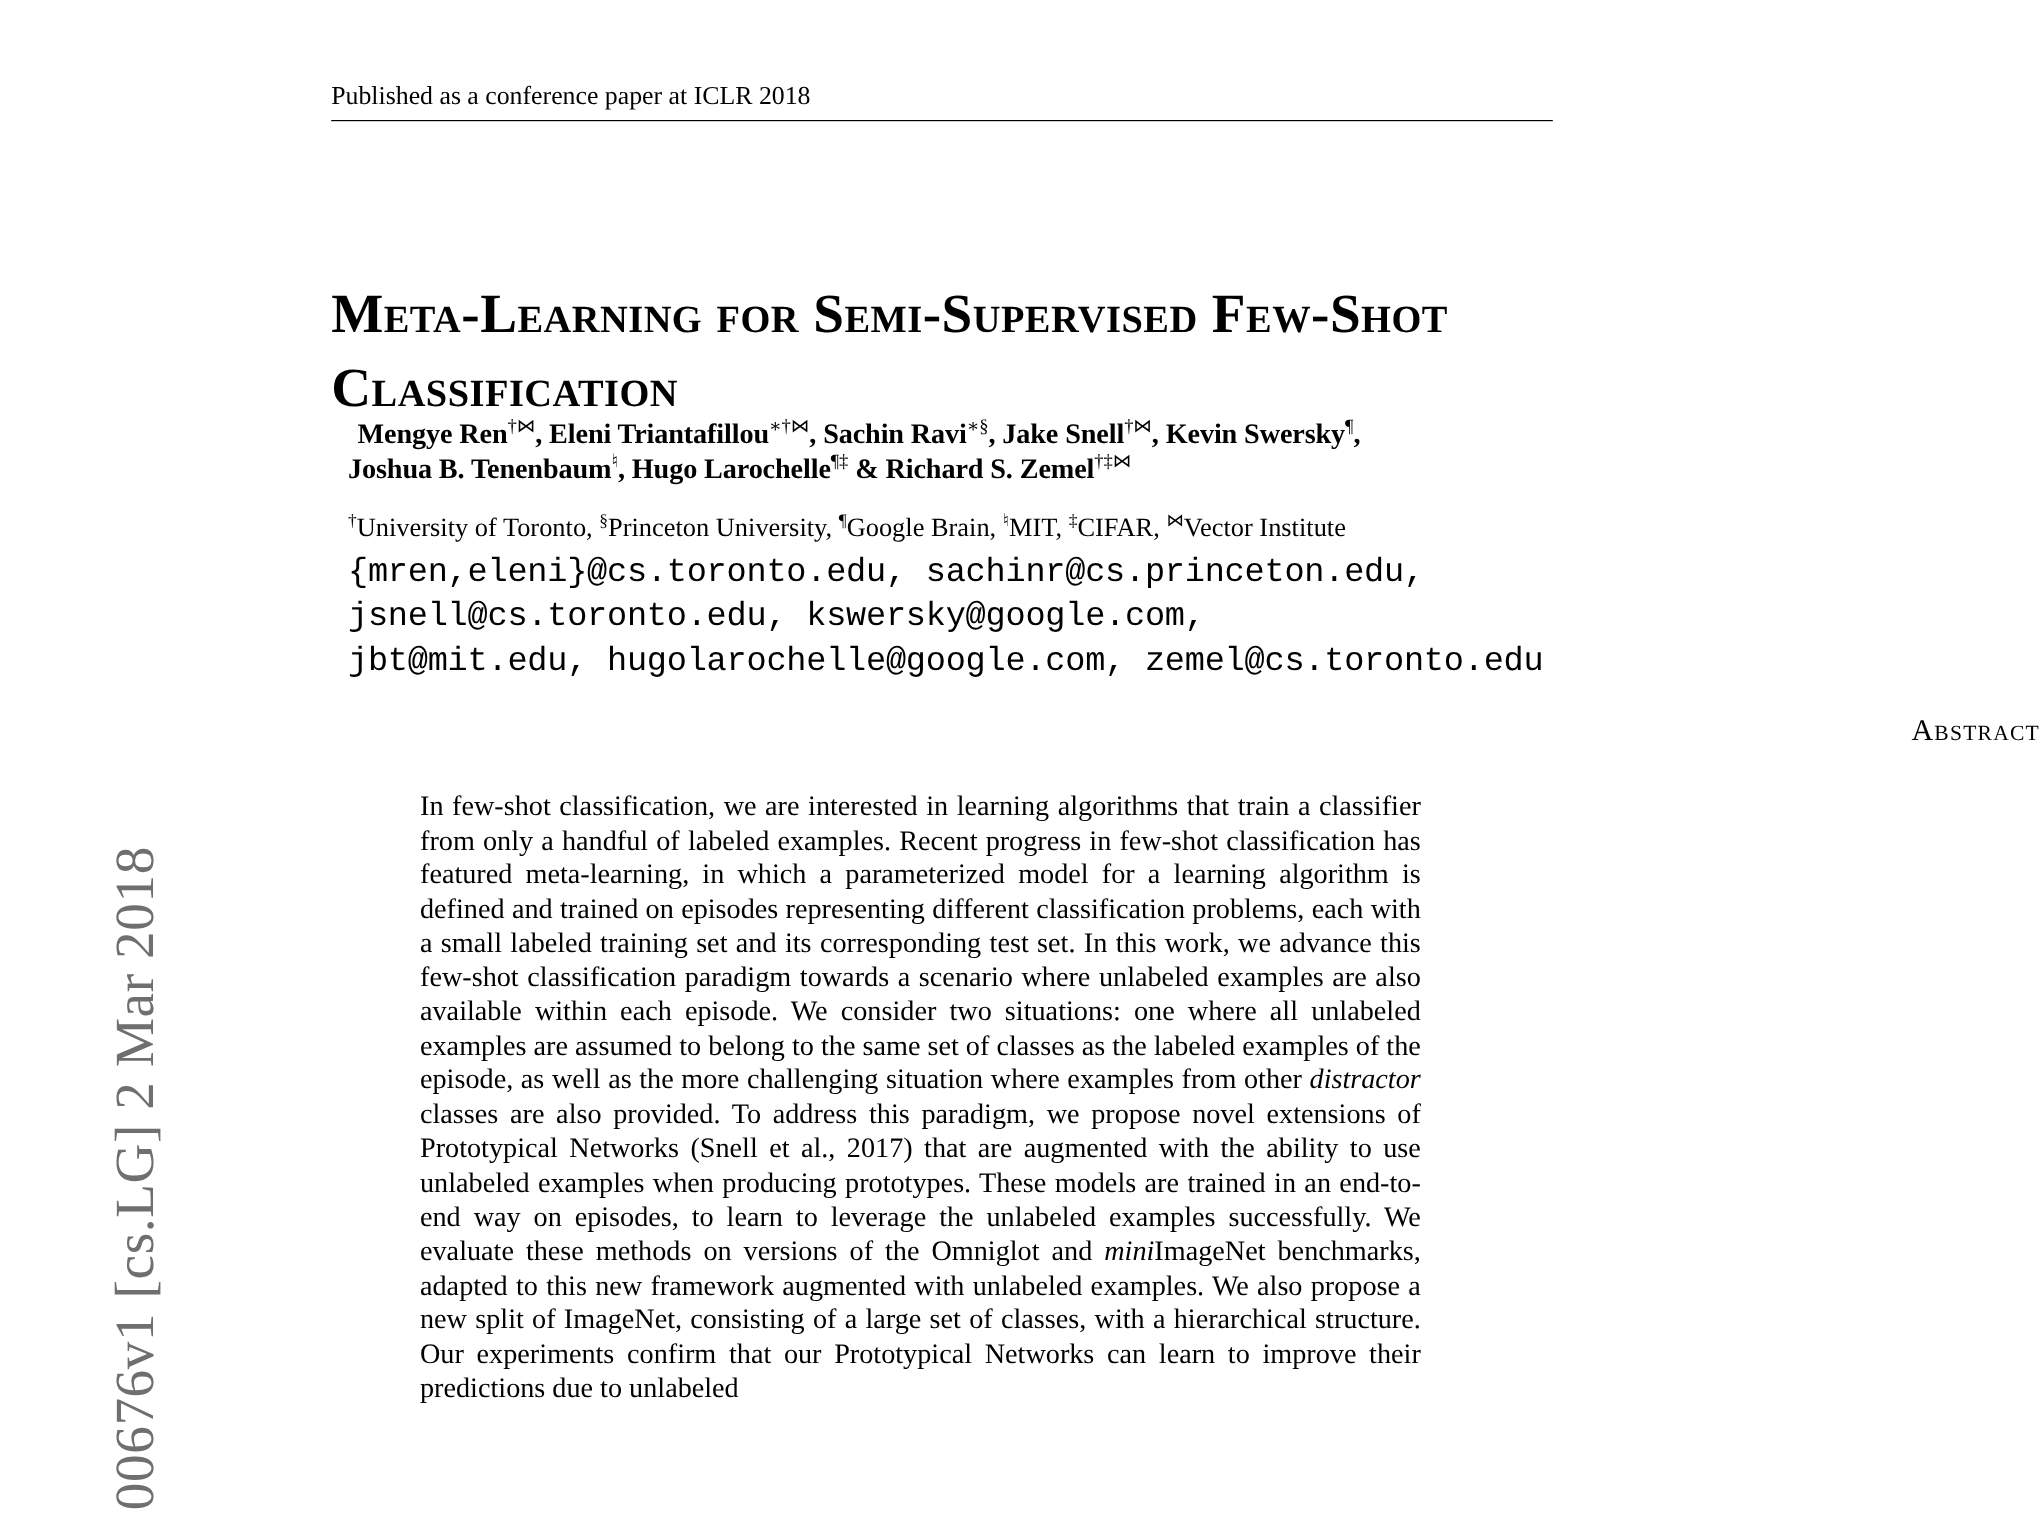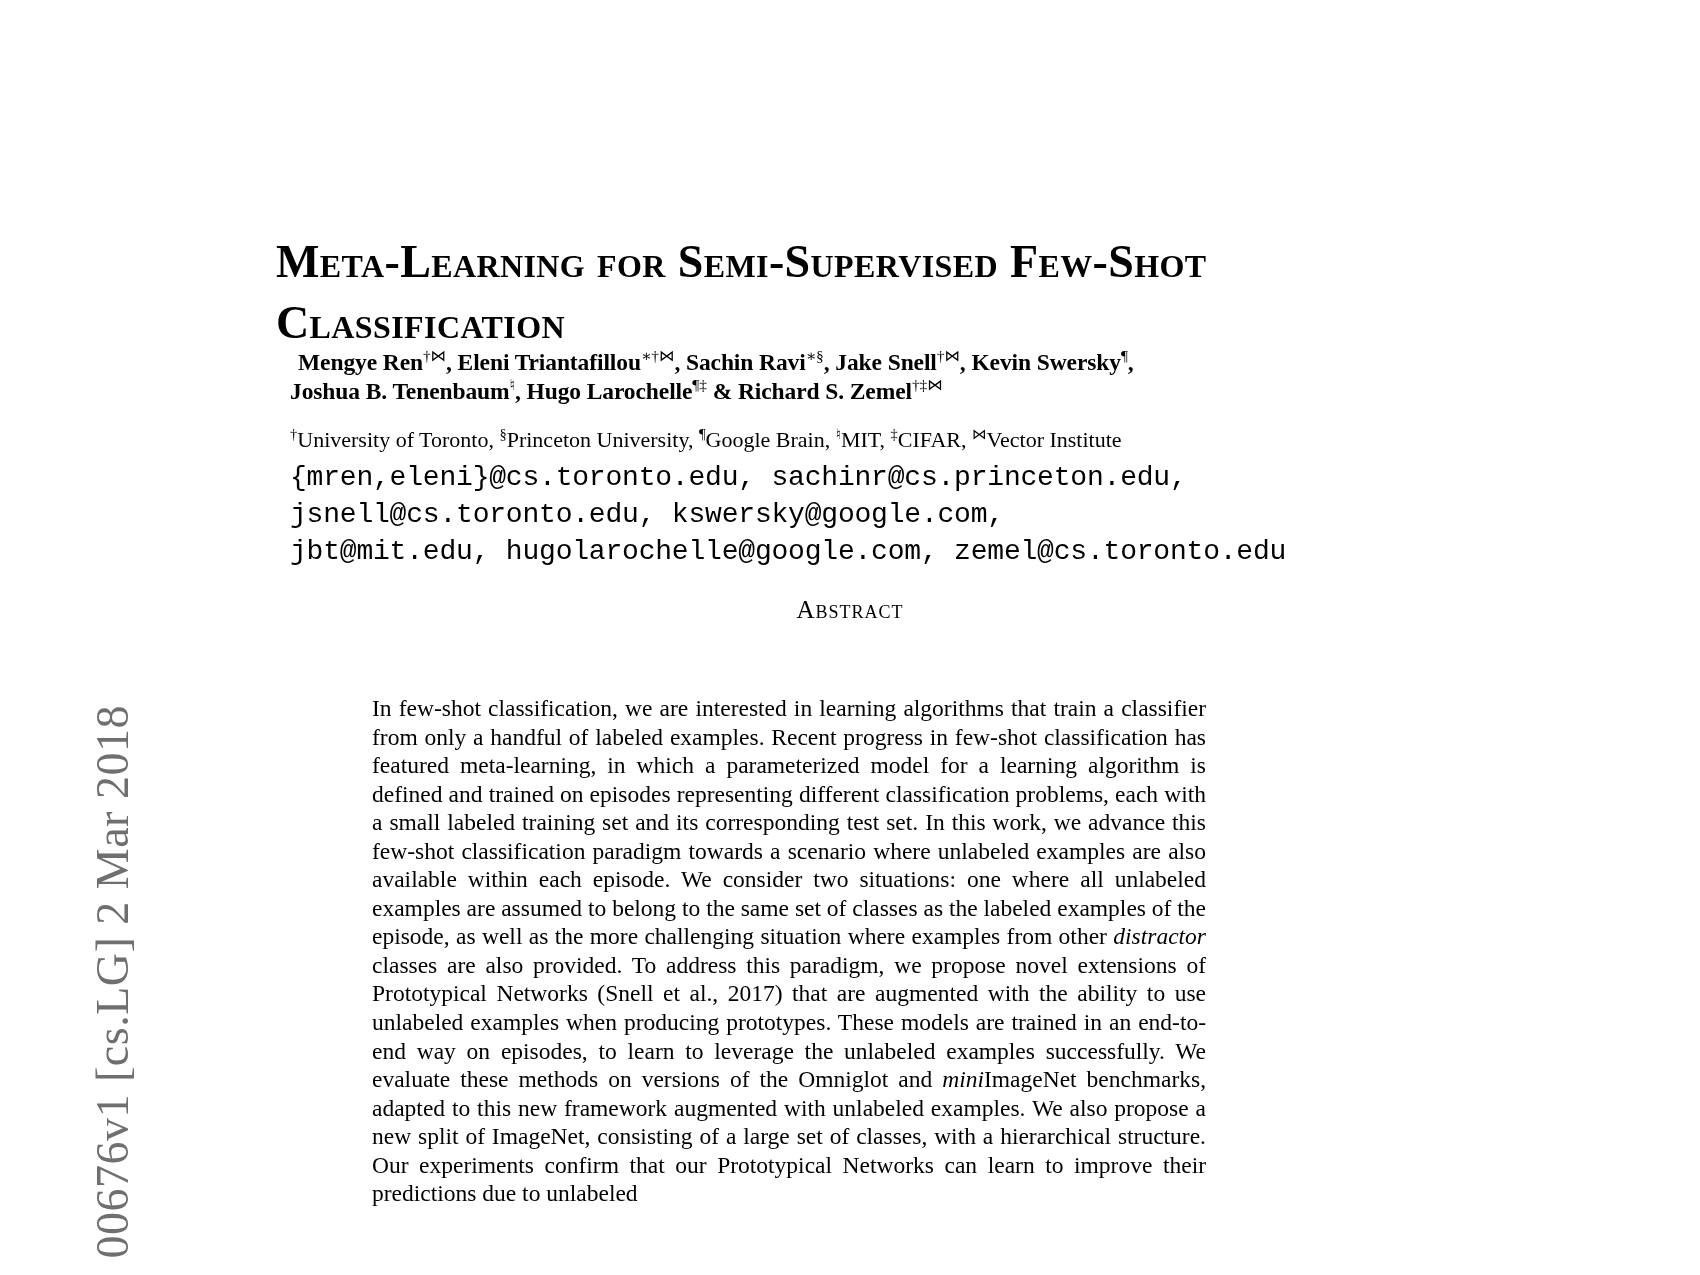--- a/index.html
+++ b/index.html
@@ -98,46 +98,49 @@
     letter-spacing: -0.2px;
   }
   .emails div { white-space: nowrap; }
 
   
   .abstract-heading {
     position: absolute;
     left: 0;
     top: 596px;
     width: 1700px;
-    text-align: center;
+    text-align: right;
     font-size: 25px;
     font-variant: small-caps;
     letter-spacing: 1px;
   }
   .abstract-body {
     position: absolute;
-    left: 372px;
+    left: 350px;
     top: 658px;
     width: 834px;
     font-size: 23.5px;
     line-height: 1.215;
     text-align: justify;
     text-justify: inter-word;
-    margin-top: 36px;
   }
   .abstract-body p { margin: 0; }
   .abstract-body i { font-style: italic; }
 </style>
 </head>
 <body>
 
 <div class="page">
 
   <div class="arxiv-stamp">00676v1  [cs.LG]  2 Mar 2018</div>
 
+  <div class="runninghead-wrap">
+    <div class="runninghead">Published as a conference paper at ICLR 2018</div>
+    <div class="rule"></div>
+  </div>
 
   <h1 class="title">Meta-Learning for Semi-Supervised Few-Shot Classification</h1>
 
   <div class="authors">
     <div class="author-line first">Mengye Ren<sup class="mark">†⋈</sup>, Eleni Triantafillou<sup class="mark">∗†⋈</sup>, Sachin Ravi<sup class="mark">∗§</sup>, Jake Snell<sup class="mark">†⋈</sup>, Kevin Swersky<sup class="mark">¶</sup>,</div>
     <div class="author-line">Joshua B. Tenenbaum<sup class="mark">♮</sup>, Hugo Larochelle<sup class="mark">¶‡</sup> &amp; Richard S. Zemel<sup class="mark">†‡⋈</sup></div>
     <div class="affil-line"><sup class="mark">†</sup>University of Toronto, <sup class="mark">§</sup>Princeton University, <sup class="mark">¶</sup>Google Brain, <sup class="mark">♮</sup>MIT, <sup class="mark">‡</sup>CIFAR, <sup class="mark">⋈</sup>Vector Institute</div>
     <div class="emails">
       <div>{mren,eleni}@cs.toronto.edu, sachinr@cs.princeton.edu,</div>
       <div>jsnell@cs.toronto.edu, kswersky@google.com,</div>

